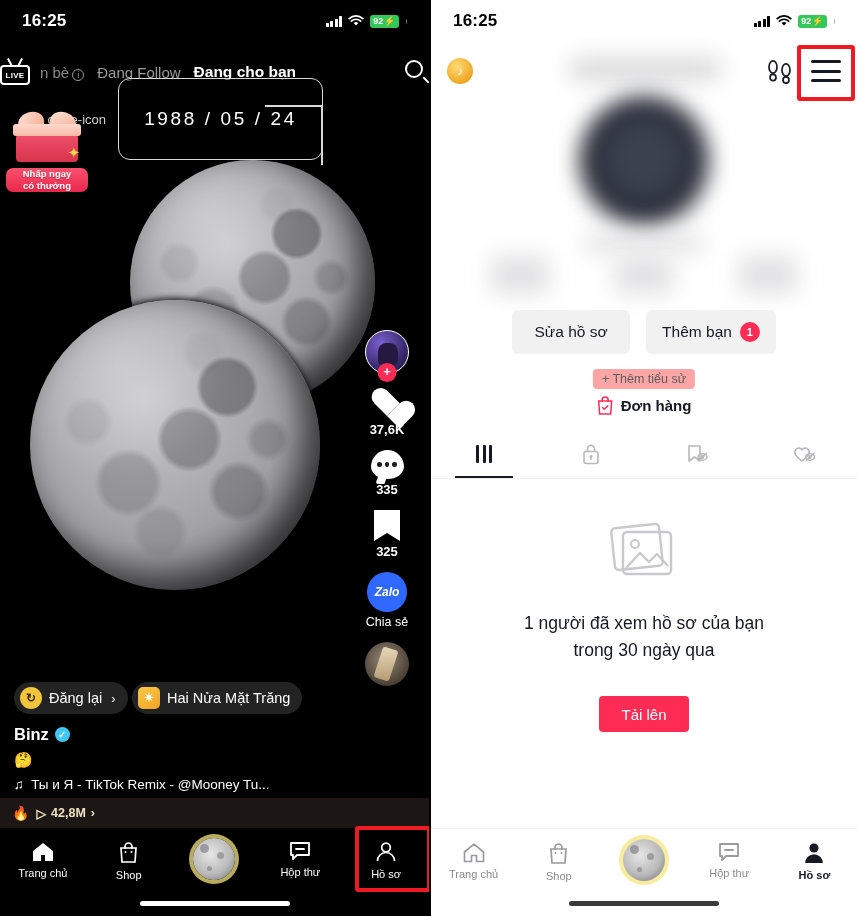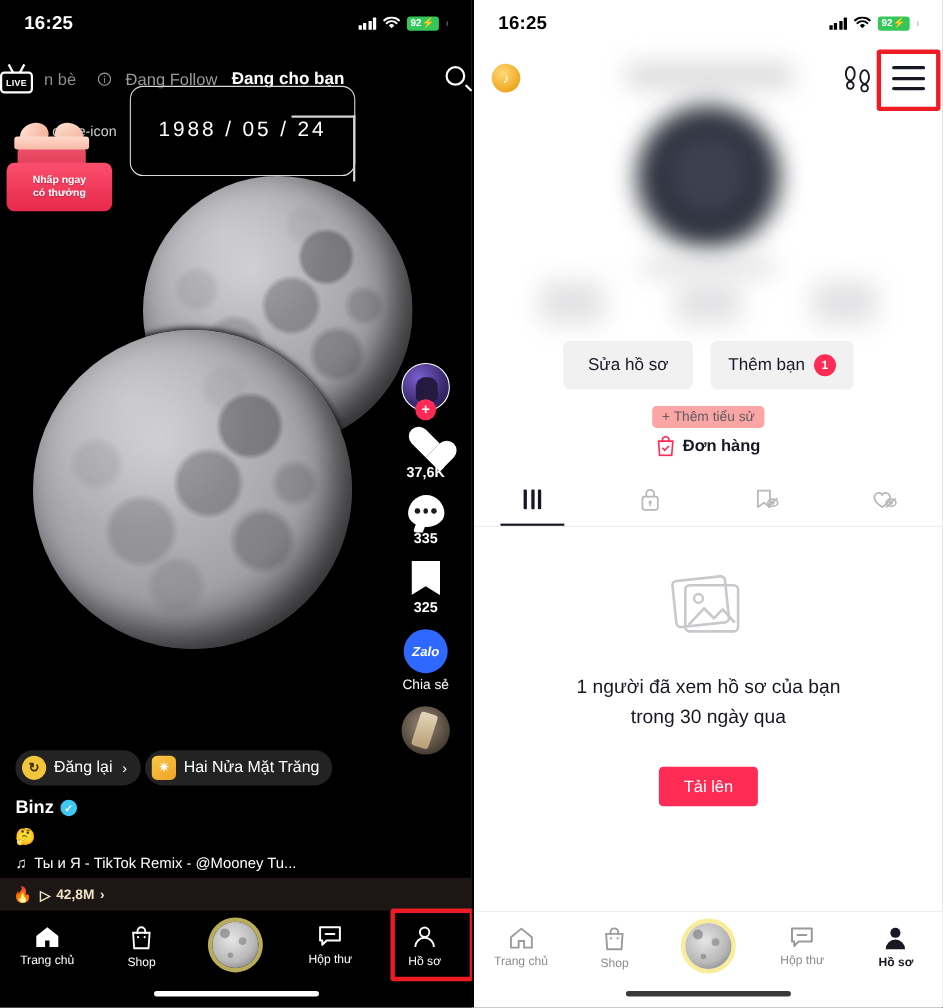--- a/index.html
+++ b/index.html
@@ -67,21 +67,21 @@
   .live-ico .tv { position:absolute; bottom:0; left:0; width:30px; height:20px;
                   border:2px solid #fff; border-radius:4px;
                   display:flex; align-items:center; justify-content:center;
                   font-size:8px; font-weight:bold; color:#fff; letter-spacing:.3px; }
   .live-ico .ant1,.live-ico .ant2 { position:absolute; top:-1px; width:2px; height:9px;
                   background:#fff; }
   .live-ico .ant1 { left:9px; transform:rotate(-28deg); }
   .live-ico .ant2 { left:19px; transform:rotate(28deg); }
   .nav-tabs { display:flex; align-items:center; gap:13px; margin-left:10px; flex:1; }
   .nav-tab { font-size:15px; color:#9a9a9a; white-space:nowrap; display:flex;
-             align-items:center; gap:20px; }
+             align-items:flex-end; gap:3px; }
   .nav-tab.faded { color:#8a8a8a; }
   .nav-tab.active { color:#fff; font-weight:bold; font-size:15.5px; }
   .info-circle { width:12px; height:12px; border:1.3px solid #9a9a9a; border-radius:50%;
                  font-size:9px; line-height:10px; text-align:center; color:#9a9a9a; }
   .search-ico { width:24px; height:24px; position:relative; flex:0 0 auto; }
   .search-ico .ring { position:absolute; width:18px; height:18px; border:2px solid #fff;
                       border-radius:50%; top:0; left:0; }
   .search-ico .hand { position:absolute; width:2px; height:8px; background:#fff;
                       transform:rotate(-45deg); right:2px; bottom:0px; border-radius:1px; }
 
@@ -103,23 +103,23 @@
   .gift-box { position:absolute; left:10px; top:8px; width:62px; height:48px; }
   .gift-base { position:absolute; bottom:0; left:0; width:62px; height:28px;
                background:linear-gradient(180deg,#f0506a,#d8344e); border-radius:4px; }
   .gift-lid { position:absolute; top:10px; left:-3px; width:68px; height:12px;
               background:linear-gradient(180deg,#ffd9cd,#f6b9a6); border-radius:3px; }
   .bow-l,.bow-r { position:absolute; top:-2px; width:26px; height:20px;
                   background:linear-gradient(135deg,#ffe3d6,#f3a98f); border-radius:50% 50% 40% 40%; }
   .bow-l { left:2px; transform:rotate(-18deg); }
   .bow-r { right:2px; transform:rotate(18deg); }
   .sparkle { position:absolute; right:-2px; top:30px; color:#ffd84a; font-size:15px; }
-  .promo-label { position:absolute; left:0; bottom:0; width:96px;
+  .promo-label { position:absolute; left:0; bottom:0; width:82px;
                  background:linear-gradient(180deg,#fb4f6e,#e8294c);
-                 border-radius:7px; padding:10px 4px; text-align:center;
+                 border-radius:7px; padding:0 4px; text-align:center;
                  color:#fff; font-size:9.5px; font-weight:bold; line-height:12px;
                  text-shadow:0 1px 1px rgba(0,0,0,.25); }
 
   
   .rail { position:absolute; right:6px; top:330px; width:72px; z-index:30;
           display:flex; flex-direction:column; align-items:center; gap:13px; }
   .rail-item { display:flex; flex-direction:column; align-items:center; gap:3px; }
   .rail-count { color:#fff; font-size:13px; font-weight:bold; }
   .avatar-rail { width:44px; height:44px; border-radius:50%; position:relative;
                  border:1.6px solid #fff;

